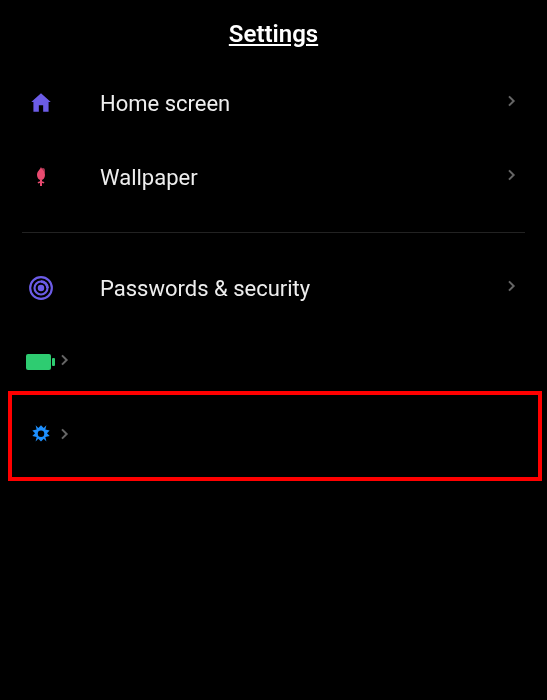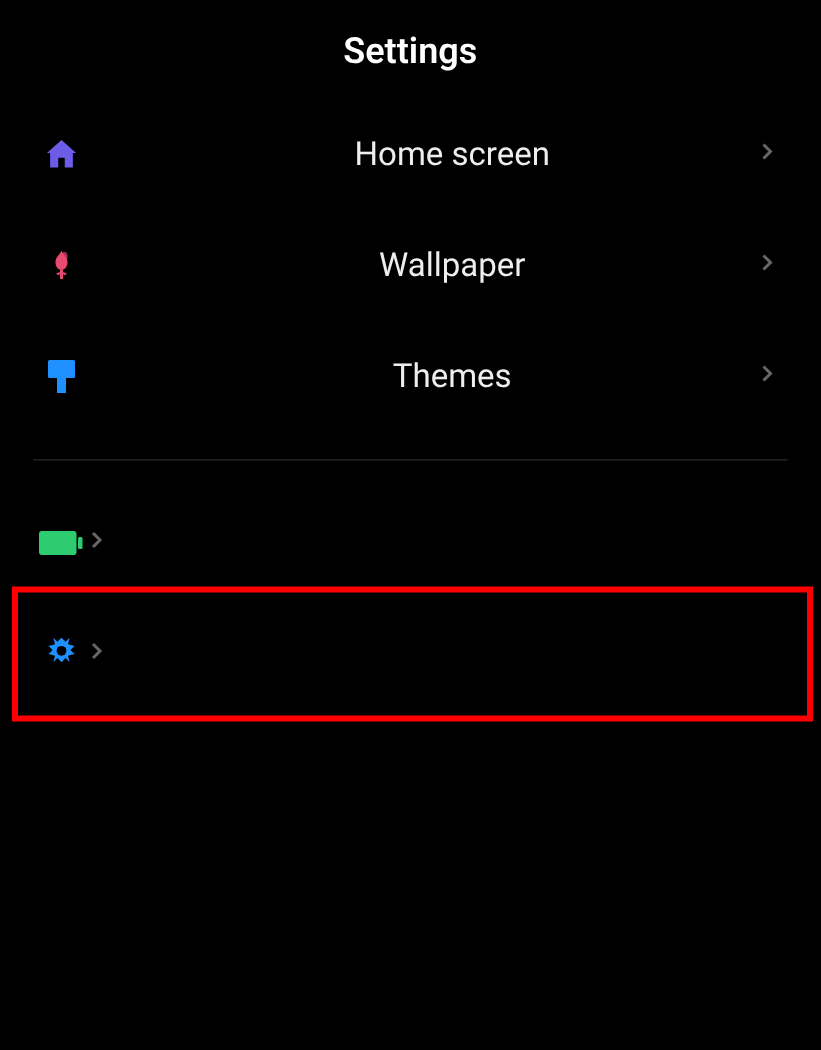--- a/index.html
+++ b/index.html
@@ -16,20 +16,21 @@
       overflow: hidden;
     }
     .header {
       text-align: center;
       padding: 20px 0 18px;
     }
     .header-title {
       font-size: 24px;
       font-weight: 600;
       color: #fff;
+      text-decoration: underline;
     }
     .list {
       display: flex;
       flex-direction: column;
     }
     .list-item {
       display: flex;
       align-items: center;
       padding: 22px 28px 22px 26px;
       cursor: pointer;
@@ -42,21 +43,20 @@
       align-items: center;
       justify-content: center;
       flex-shrink: 0;
     }
     .item-label {
       margin-left: 44px;
       font-size: 22px;
       font-weight: 400;
       color: #eee;
       flex: 1;
-      text-align: center;
     }
     .chevron {
       color: #666;
       flex-shrink: 0;
     }
     .divider {
       height: 1px;
       background: #222;
       margin: 18px 22px 18px 22px;
     }
@@ -103,37 +103,39 @@
       </svg>
     </span>
     <span class="item-label">Wallpaper</span>
     <span class="chevron">
       <svg width="16" height="16" viewBox="0 0 24 24" fill="none" stroke="#666" stroke-width="3">
         <polyline points="9 5 16 12 9 19"></polyline>
       </svg>
     </span>
   </div>
 
+
+  <div class="divider"></div>
+
   <div class="list-item">
     <span class="icon-wrap">
-      <svg width="24" height="26" viewBox="0 0 24 26" fill="#1e90ff">
-        <rect x="3" y="2" width="18" height="12" rx="1"></rect>
-        <rect x="9" y="14" width="6" height="10"></rect>
+      <svg width="26" height="26" viewBox="0 0 24 24" fill="none" stroke="#6c5ce7" stroke-width="2">
+        <circle cx="12" cy="12" r="10"></circle>
+        <circle cx="12" cy="12" r="6"></circle>
+        <path d="M12 6a6 6 0 0 1 6 6" stroke-width="2.5"></path>
+        <circle cx="12" cy="12" r="2" fill="#6c5ce7"></circle>
       </svg>
     </span>
-    <span class="item-label">Themes</span>
+    <span class="item-label">Passwords &amp; security</span>
     <span class="chevron">
       <svg width="16" height="16" viewBox="0 0 24 24" fill="none" stroke="#666" stroke-width="3">
         <polyline points="9 5 16 12 9 19"></polyline>
       </svg>
     </span>
   </div>
-
-  <div class="divider"></div>
-
 
   <div class="list-item">
     <span class="icon-wrap">
       <svg width="30" height="18" viewBox="0 0 30 18">
         <rect x="0" y="1" width="25" height="16" rx="2" fill="#2ecc71"></rect>
         <rect x="26" y="5" width="3" height="8" rx="1" fill="#2ecc71"></rect>
       </svg>
     </span>
     <span class="chevron">
       <svg width="16" height="16" viewBox="0 0 24 24" fill="none" stroke="#666" stroke-width="3">

